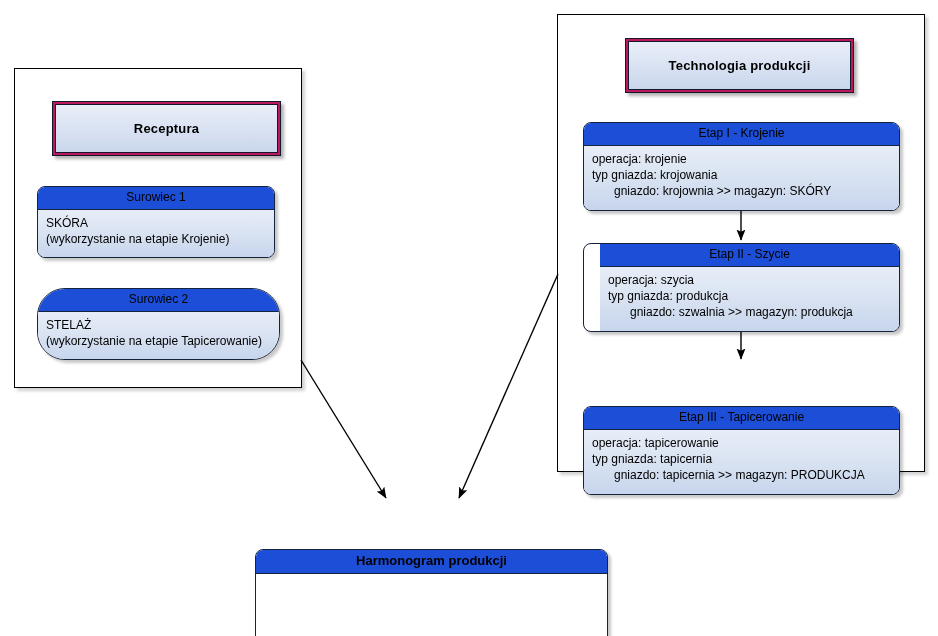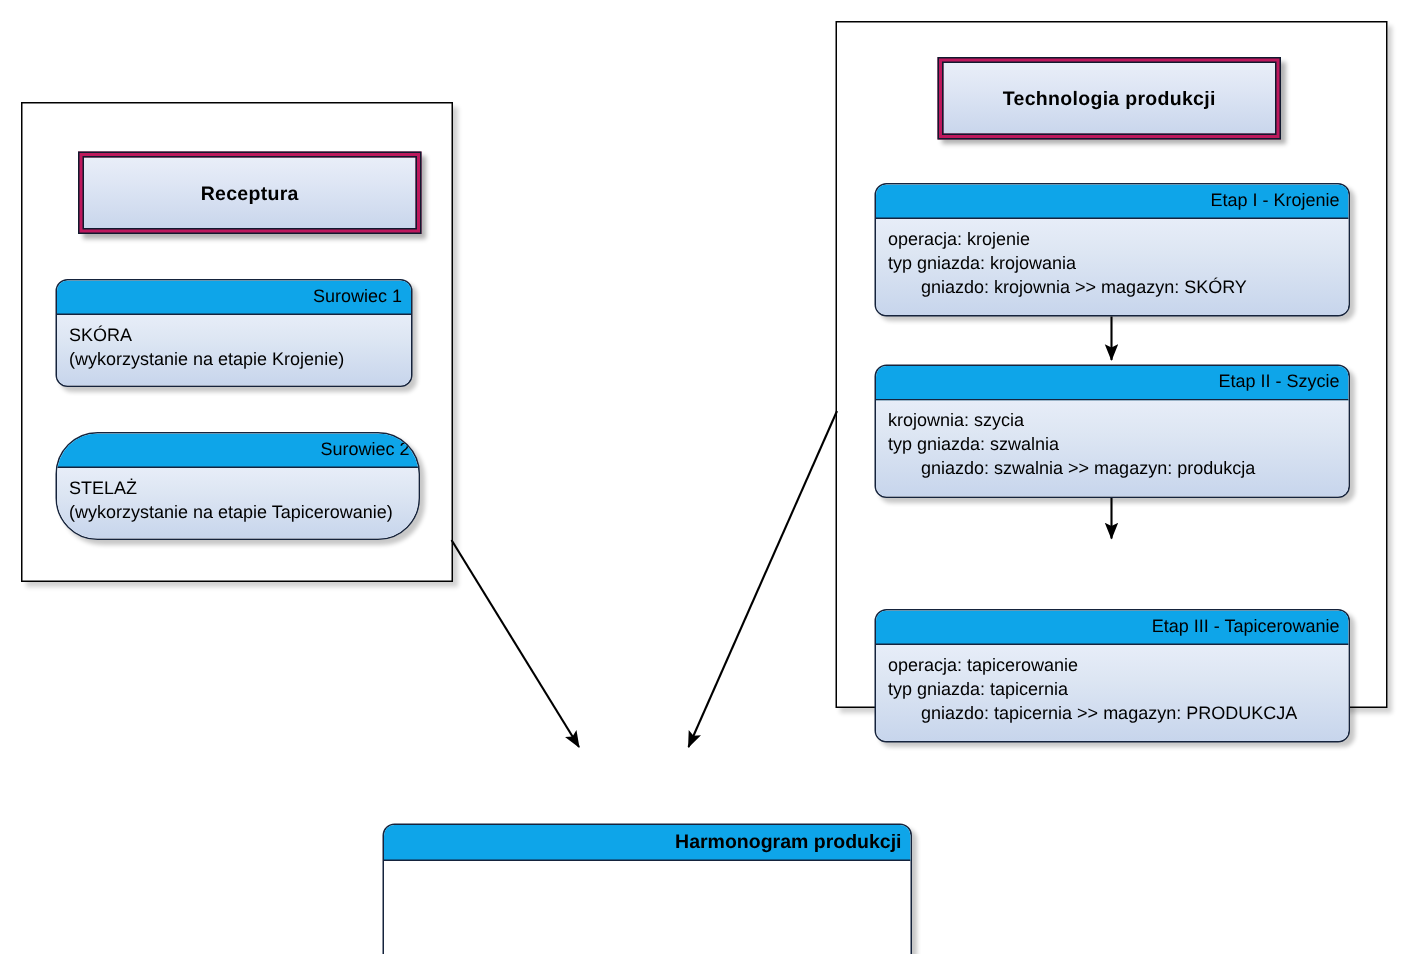--- a/index.html
+++ b/index.html
@@ -62,23 +62,23 @@
   .card {
     position: absolute;
     box-sizing: border-box;
     border: 1.4px solid #15233c;
     border-radius: 8px;
     background: #ffffff;
     overflow: hidden;
     box-shadow: 3px 3px 3px rgba(0,0,0,0.22);
   }
   .card-header {
-    background: #0ea5e9;
+    background: #1d4ed8;
     border-bottom: 1.4px solid #15233c;
-    text-align: right;
+    text-align: center;
     font-size: 12px;
     color: #000000;
     padding: 4px 6px 5px 6px;
     line-height: 1.1;
     box-sizing: border-box;
   }
   .card-header.bold {
     font-weight: bold;
     font-size: 13px;
   }
@@ -146,25 +146,25 @@
 
   <div class="card" style="left:583px; top:122px; width:317px; height:89px;">
     <div class="card-header">Etap I - Krojenie</div>
     <div class="card-body">
       <div class="line">operacja: krojenie</div>
       <div class="line">typ gniazda: krojowania</div>
       <div class="line indent1">gniazdo: krojownia &gt;&gt; magazyn: SKÓRY</div>
     </div>
   </div>
 
-  <div class="card" style="left:583px; top:243px; width:317px; height:89px;">
+  <div class="card" style="left:583px; top:243px; width:317px; height:89px;padding-left:16px;">
     <div class="card-header">Etap II - Szycie</div>
     <div class="card-body">
-      <div class="line">krojownia: szycia</div>
-      <div class="line">typ gniazda: szwalnia</div>
+      <div class="line">operacja: szycia</div>
+      <div class="line">typ gniazda: produkcja</div>
       <div class="line indent1">gniazdo: szwalnia &gt;&gt; magazyn: produkcja</div>
     </div>
   </div>
 
   <div class="card" style="left:583px; top:362px; width:317px; height:89px;margin-top:44px;">
     <div class="card-header">Etap III - Tapicerowanie</div>
     <div class="card-body">
       <div class="line">operacja: tapicerowanie</div>
       <div class="line">typ gniazda: tapicernia</div>
       <div class="line indent1">gniazdo: tapicernia &gt;&gt; magazyn: PRODUKCJA</div>

